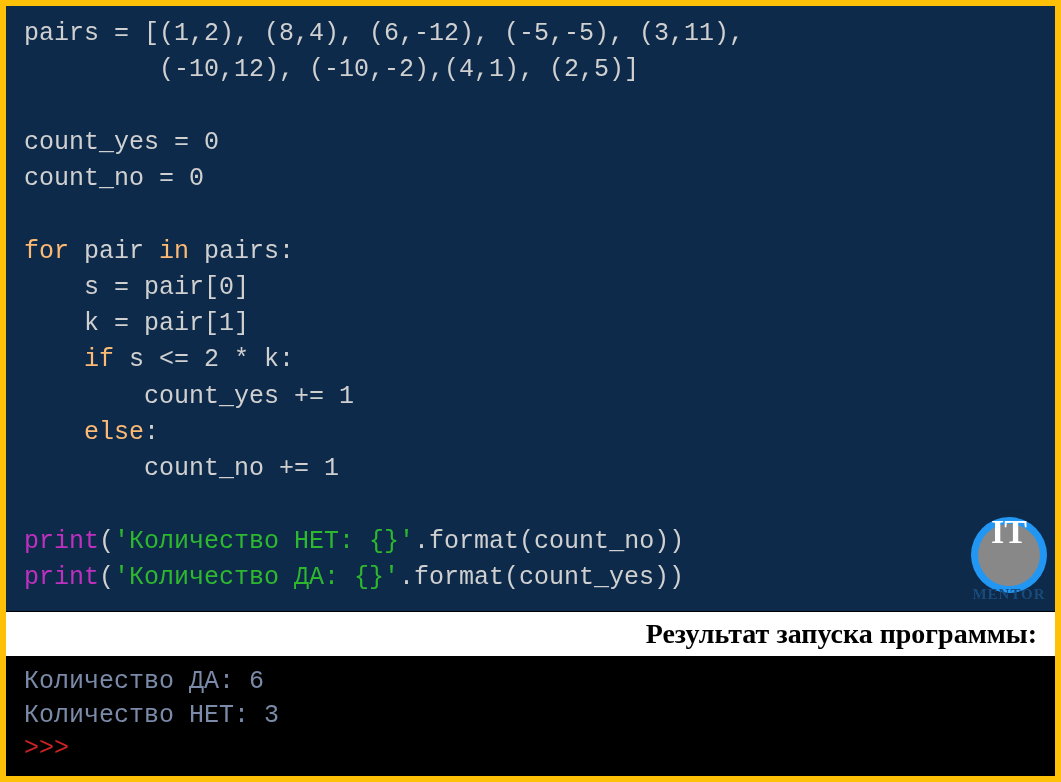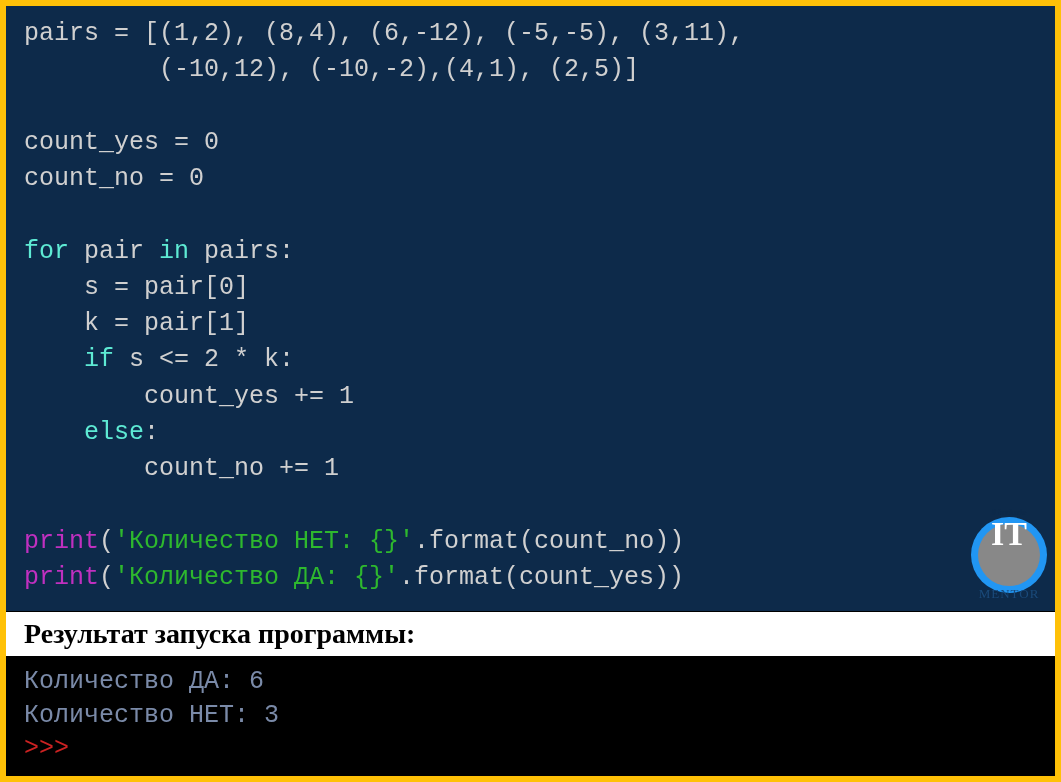--- a/index.html
+++ b/index.html
@@ -25,21 +25,21 @@
       padding: 10px 18px;
       flex: 1;
       position: relative;
       font-size: 25px;
       line-height: 1.45;
       color: #d0d0d0;
     }
     .code-line {
       white-space: pre;
     }
-    .kw { color: #5eead4; }
+    .kw { color: #fdba74; }
     .txt { color: #d0d0d0; text-align: center; }
     .fn { color: #c030c0; }
     .str { color: #2eb82e; }
     .logo {
       position: absolute;
       right: 8px;
       bottom: 18px;
       width: 76px;
       height: 76px;
       border-radius: 50%;
@@ -65,35 +65,36 @@
       color: #0d2a4a;
       font-weight: bold;
     }
     .logo-it {
       font-size: 34px;
       font-weight: bold;
       line-height: 0.9;
       color: #fff;
     }
     .logo-mentor {
-      font-size: 13px;
+      font-size: 15px;
       letter-spacing: 1px;
       color: #1a4a7a;
-      font-weight: normal;
+      font-weight: bold;
       margin-top: 36px;
     }
     .header-bar {
       background: #ffffff;
       color: #000;
       font-family: 'Times New Roman', serif;
       font-weight: bold;
       font-size: 28px;
       padding: 6px 18px;
       border-top: 1px solid #000;
       border-bottom: 1px solid #000;
+      text-align: right;
     }
     .output-area {
       background: #000000;
       padding: 8px 18px 10px 18px;
       font-size: 25px;
       line-height: 1.35;
     }
     .output-line {
       white-space: pre;
       color: #7a8aa8;

